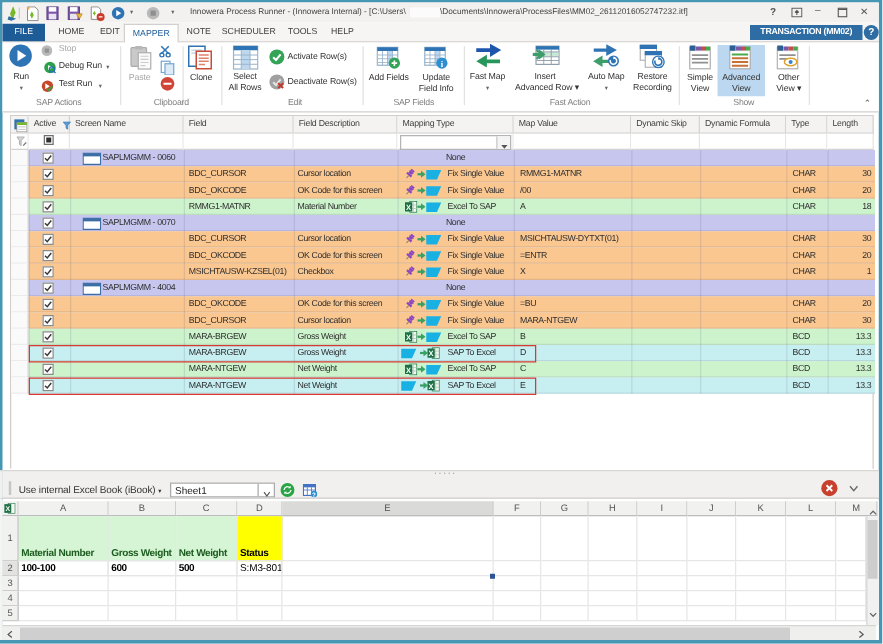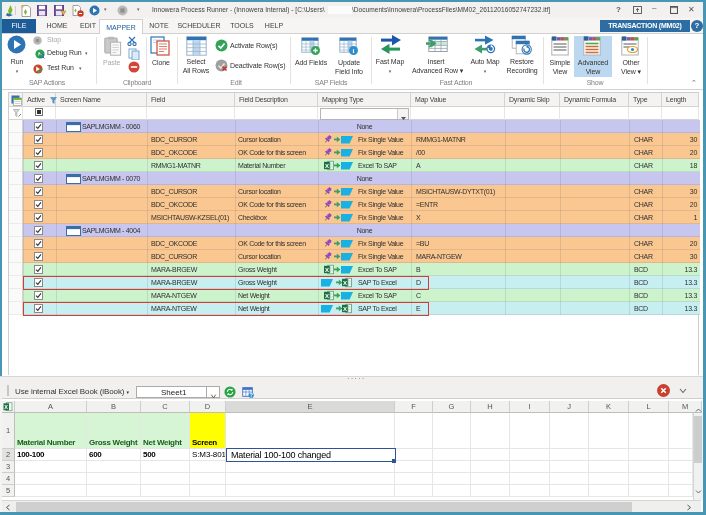--- a/index.html
+++ b/index.html
@@ -799,21 +799,21 @@
 <div class="redbox" style="top:182px;"></div>
     </div>
   </div>
 <div style="position:absolute;left:0;top:376px;width:2px;height:23px;background:#f1f0ee;border-top:1px solid #d8d6d4;"></div>
 <div style="position:absolute;left:0;top:399px;width:2px;height:113px;background:#f4f4f3;"></div>
 <div id="midbar">
     <div style="position:absolute;left:345px;top:-3px;font-size:8px;color:#888;letter-spacing:1px;">·····</div>
 <div style="position:absolute;left:5px;top:8px;width:2px;height:11px;background:#c8c6c4;"></div>
 <div style="position:absolute;left:13px;top:10px;font-size:8px;letter-spacing:-0.1px;color:#333;">Use internal Excel Book (iBook) <span style="font-size:5px;">▾</span></div>
 <div style="position:absolute;left:134px;top:9px;width:84px;height:12px;background:#fff;border:1px solid #ababab;">
-<span style="position:absolute;left:3px;top:1px;font-size:8px;color:#222;margin-left:21px;">Sheet1</span>
+<span style="position:absolute;left:3px;top:1px;font-size:8px;color:#222;">Sheet1</span>
 <div style="position:absolute;right:0;top:0;width:13px;height:10px;border-left:1px solid #ababab;"><svg width="13" height="10" viewBox="0 0 13 11">
           <path d="M4 4 L6.5 7.5 L9 4" fill="none" stroke="#555" stroke-width="1"></path>
         </svg></div>
     </div>
 <svg class="ricon" style="left:222px;top:9px;" width="12" height="12" viewBox="0 0 13 13">
       <circle cx="6.5" cy="6.5" r="6" fill="#27a444"></circle>
       <path d="M3.5 6.5 a3 3 0 0 1 5.3-1.8 M9.5 6.5 a3 3 0 0 1 -5.3 1.8" stroke="#fff" stroke-width="1.1" fill="none"></path>
       <path d="M9.2 2.8 v2.2 h-2.2 Z" fill="#fff"></path>
       <path d="M3.8 10.2 v-2.2 h2.2 Z" fill="#fff"></path>
     </svg>
@@ -924,27 +924,26 @@
 <div class="xc" style="left:13px;top:13px;width:72px;height:36px;background:#d5f5d5;color:#1c5c1e;padding-left:2px;font-weight:bold;letter-spacing:-0.3px;">
       <div style="position:absolute;bottom:1px;">Material Number</div>
     </div>
 <div class="xc" style="left:85px;top:13px;width:54px;height:36px;background:#d5f5d5;color:#1c5c1e;padding-left:2px;font-weight:bold;letter-spacing:-0.3px;">
       <div style="position:absolute;bottom:1px;">Gross Weight</div>
     </div>
 <div class="xc" style="left:139px;top:13px;width:49px;height:36px;background:#d5f5d5;color:#1c5c1e;padding-left:2px;font-weight:bold;letter-spacing:-0.3px;">
       <div style="position:absolute;bottom:1px;">Net Weight</div>
     </div>
 <div class="xc" style="left:188px;top:13px;width:36px;height:36px;background:#ffff00;color:#000;padding-left:2px;font-weight:bold;letter-spacing:-0.3px;">
-      <div style="position:absolute;bottom:1px;">Screen</div>
+      <div style="position:absolute;bottom:1px;">Status</div>
     </div>
 <div class="xc" style="left:13px;top:49px;width:72px;height:12px;line-height:12px;padding-left:2px;font-weight:bold;letter-spacing:-0.3px;">100-100</div>
 <div class="xc" style="left:85px;top:49px;width:54px;height:12px;line-height:12px;padding-left:2px;font-weight:bold;letter-spacing:-0.3px;">600</div>
 <div class="xc" style="left:139px;top:49px;width:49px;height:12px;line-height:12px;padding-left:2px;font-weight:bold;letter-spacing:-0.3px;">500</div>
 <div class="xc" style="left:188px;top:49px;width:36px;height:12px;line-height:12px;padding-left:2px;">S:M3-801</div>
-<div class="xc" style="left:224px;top:48px;width:170px;height:14px;line-height:13px;padding-left:4px;border:1.5px solid #2f5496;background:#fff;font-size:9px;letter-spacing:-0.2px;">Material 100-100 changed</div>
 <div style="position:absolute;left:390px;top:59px;width:4px;height:4px;background:#2f5496;"></div>
 <div style="position:absolute;left:691px;top:13px;width:10px;height:87px;background:#f1f1f1;border-left:1px solid #d5d5d5;"></div>
 <svg style="position:absolute;left:692px;top:7px;" width="9" height="7" viewBox="0 0 9 7">
       <path d="M2 4.5 L4.5 2 L7 4.5" fill="none" stroke="#666" stroke-width="1"></path>
     </svg>
 <div style="position:absolute;left:692px;top:16px;width:8px;height:47px;background:#cdcdcd;"></div>
 <svg style="position:absolute;left:692px;top:88px;" width="9" height="7" viewBox="0 0 9 7">
       <path d="M2 2.5 L4.5 5 L7 2.5" fill="none" stroke="#666" stroke-width="1"></path>
     </svg>
 <div style="position:absolute;left:0;top:100px;width:699px;height:12px;background:#efefee;border-top:1px solid #d5d5d5;">

